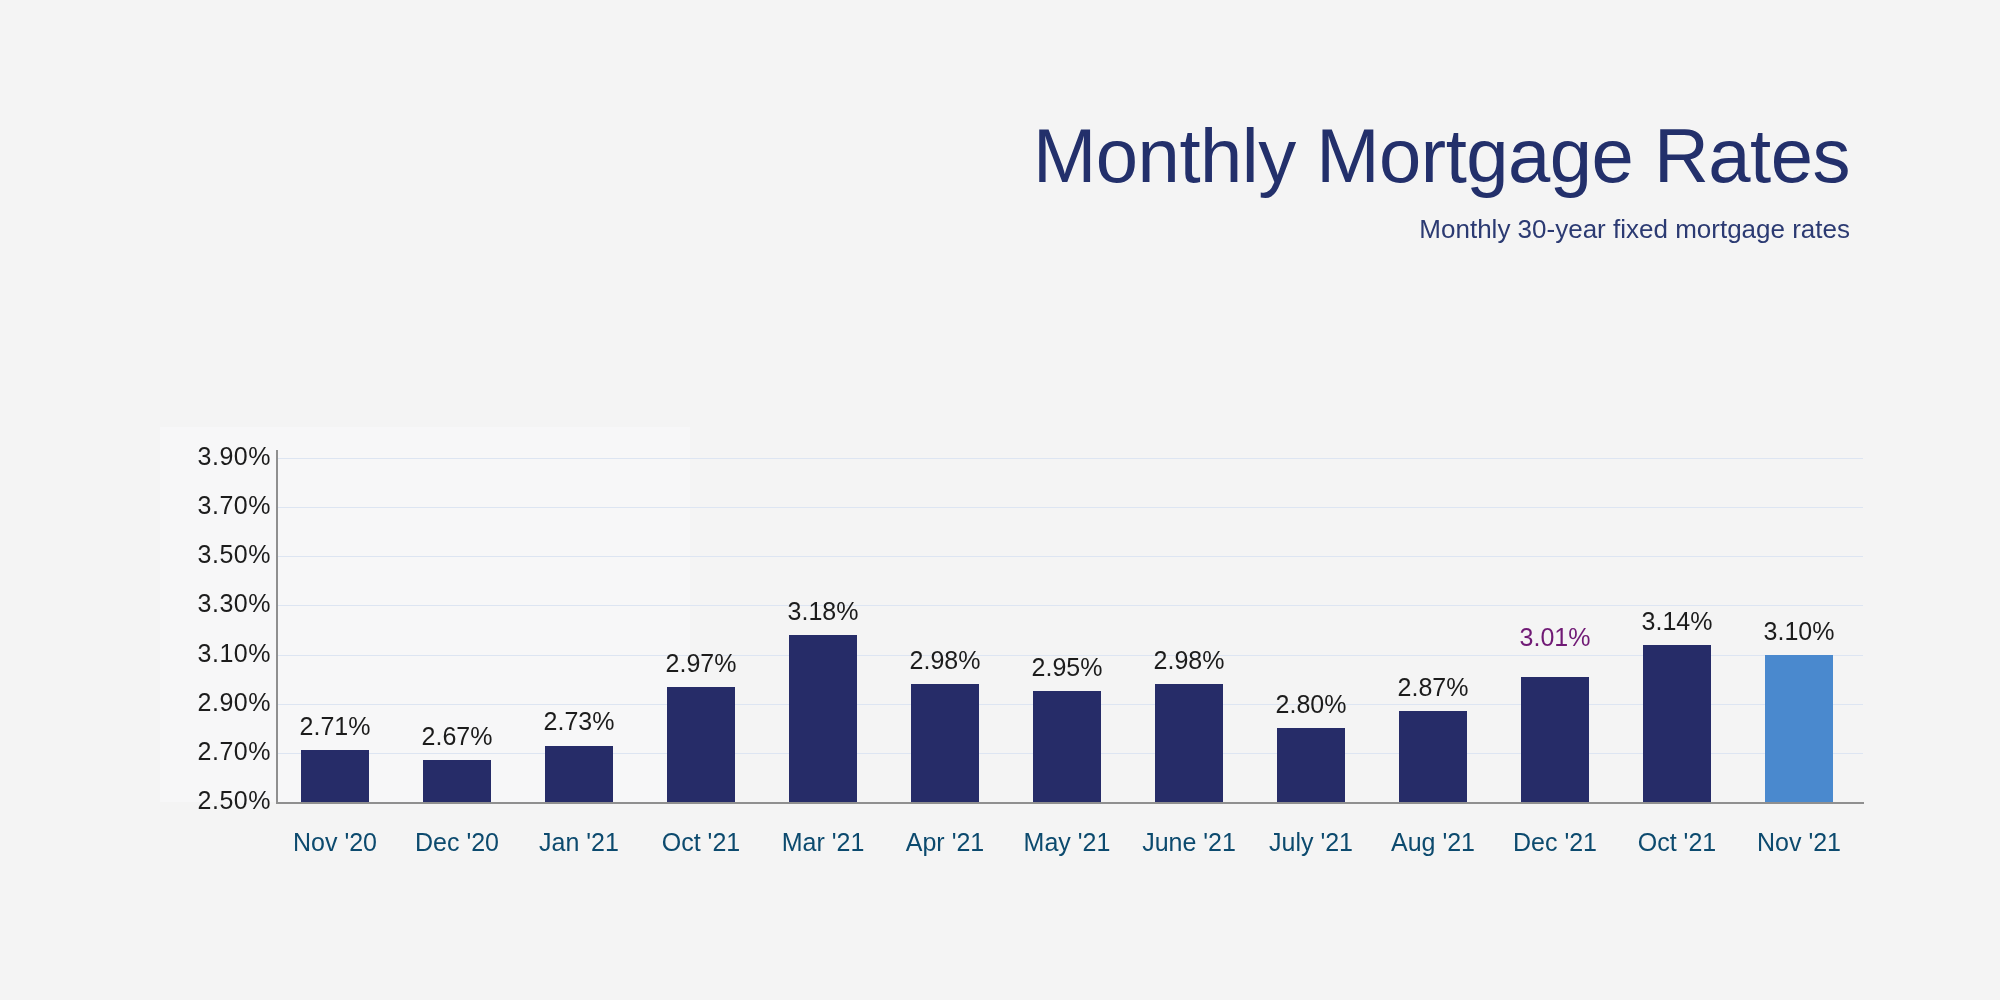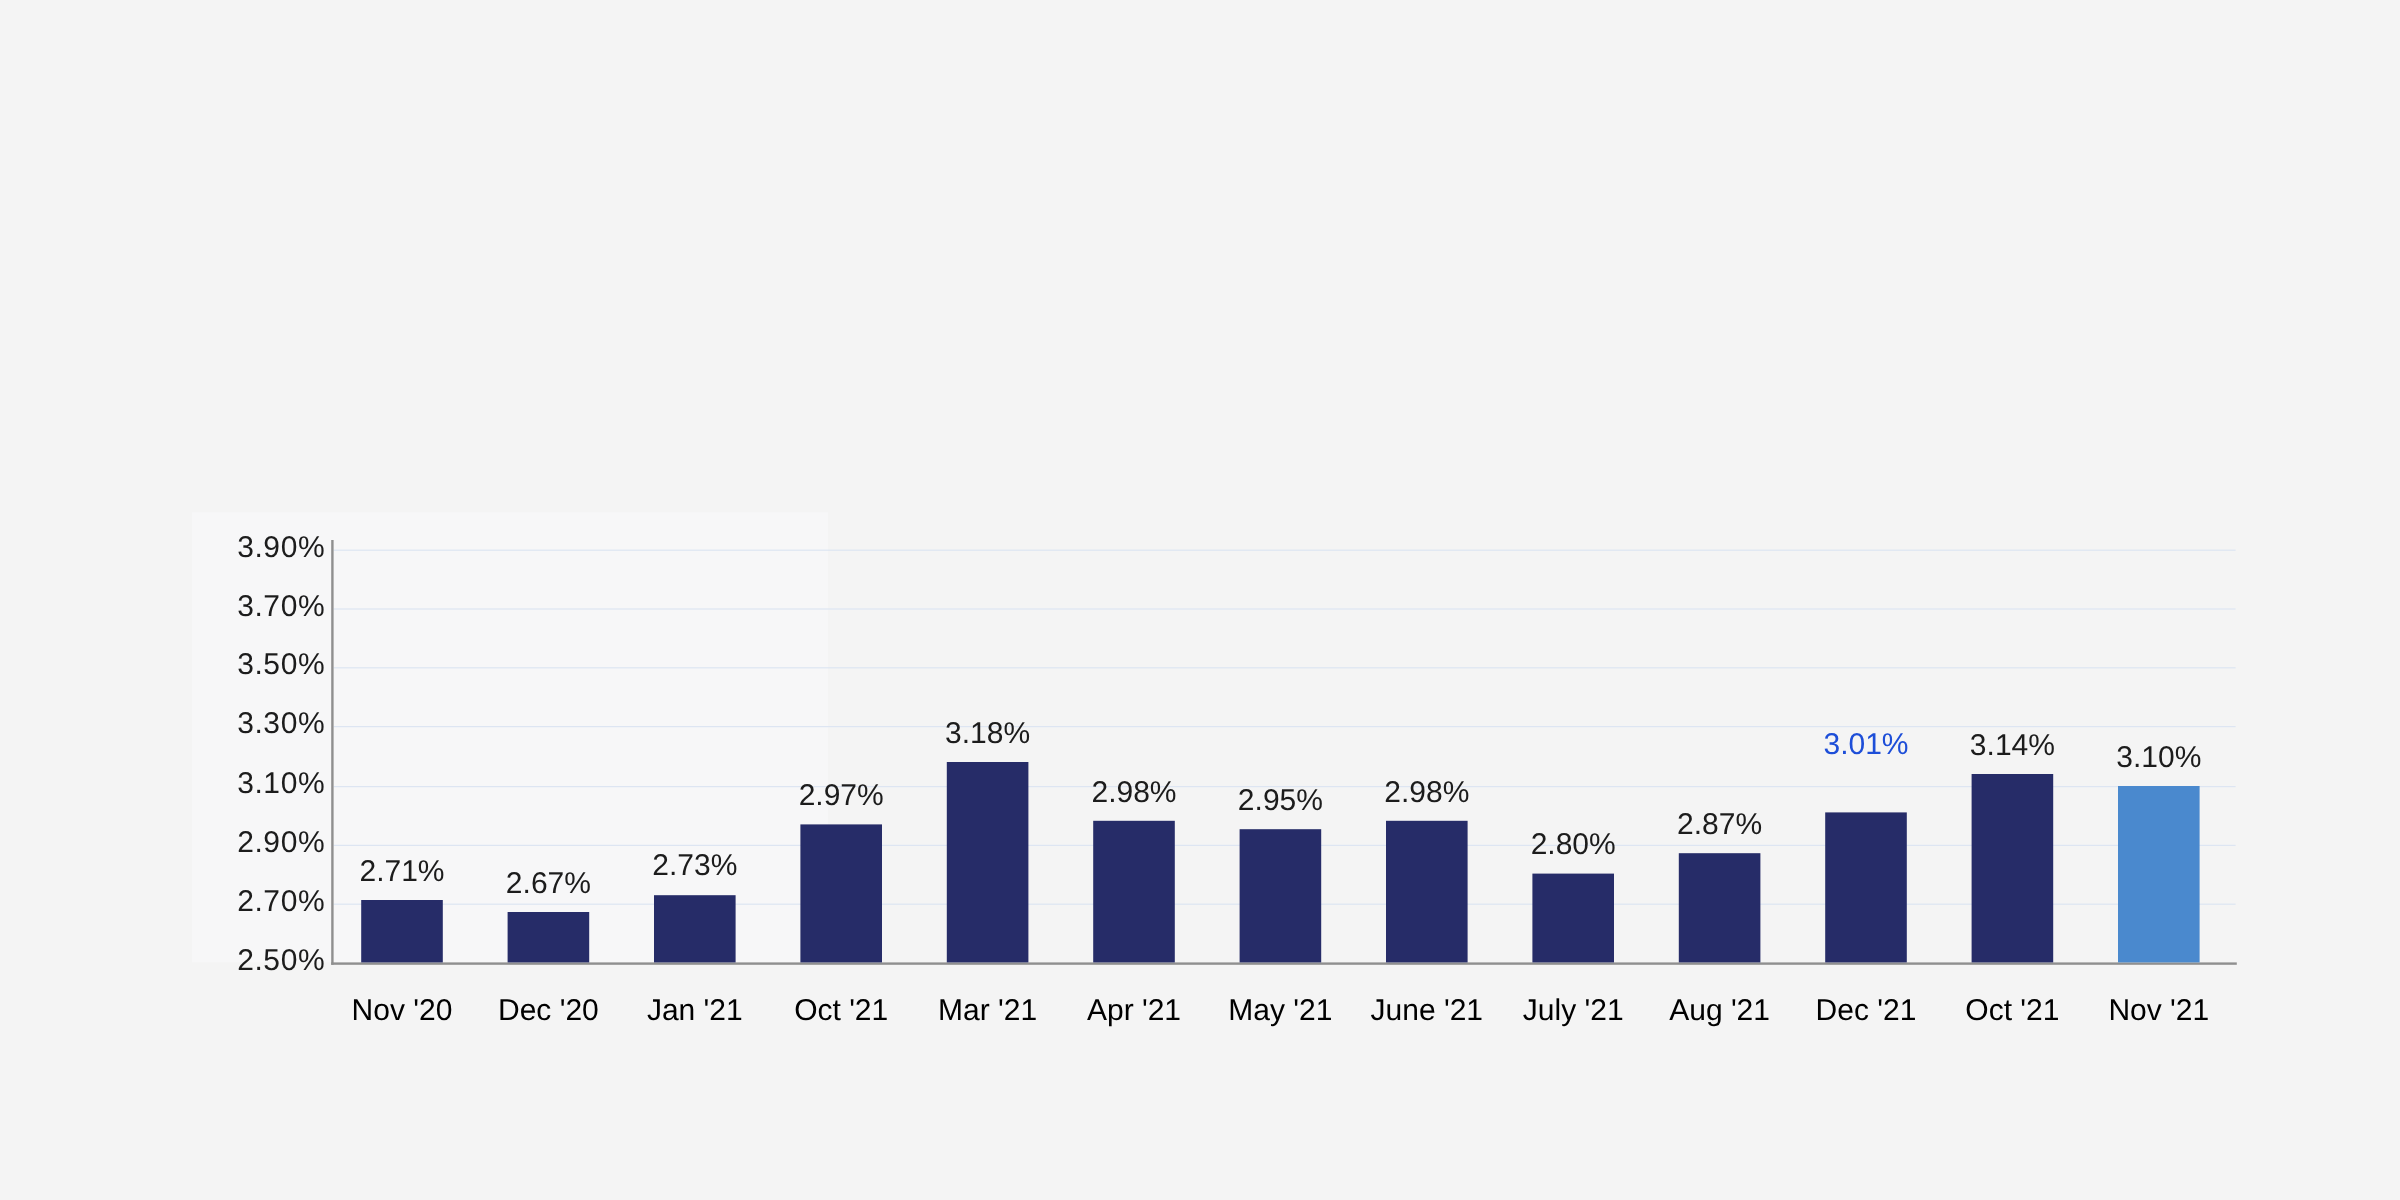--- a/index.html
+++ b/index.html
@@ -135,30 +135,34 @@
     font-size: 25px;
     color: #1c1c1c;
     white-space: nowrap;
     text-align: center;
   }
   .xtick {
     position: absolute;
     top: 828px;
     font-family: "Liberation Sans", sans-serif;
     font-size: 25px;
-    color: #000000;
+    color: #0c4a6e;
     white-space: nowrap;
     text-align: center;
   }
 </style>
 </head>
 <body>
 
 <div id="root">
 
+  <div class="header">
+    <div class="chart-title">Monthly Mortgage Rates</div>
+    <div class="chart-subtitle">Monthly 30-year fixed mortgage rates</div>
+  </div>
 
   <div class="panel-wash"></div>
 
   <div class="plot-wrap">
     <div class="yticks" id="yticks">
         <div class="ytick" style="top: 442px;">3.90%</div>
         <div class="ytick" style="top: 491.143px;">3.70%</div>
         <div class="ytick" style="top: 540.286px;">3.50%</div>
         <div class="ytick" style="top: 589.429px;">3.30%</div>
         <div class="ytick" style="top: 638.571px;">3.10%</div>
@@ -192,21 +196,21 @@
         <div class="bar-label" style="left: 870px; width: 128px; top: 646.057px; color: rgb(28, 28, 28);">2.98%</div>
         <div class="bar" title="May '21 2.95%" style="left: 1022px; width: 68px; height: 110.571px; background: rgb(38, 44, 104);"></div>
         <div class="bar-label" style="left: 992px; width: 128px; top: 653.429px; color: rgb(28, 28, 28);">2.95%</div>
         <div class="bar" title="June '21 2.98%" style="left: 1144px; width: 68px; height: 117.943px; background: rgb(38, 44, 104);"></div>
         <div class="bar-label" style="left: 1114px; width: 128px; top: 646.057px; color: rgb(28, 28, 28);">2.98%</div>
         <div class="bar" title="July '21 2.80%" style="left: 1266px; width: 68px; height: 73.7143px; background: rgb(38, 44, 104);"></div>
         <div class="bar-label" style="left: 1236px; width: 128px; top: 690.286px; color: rgb(28, 28, 28);">2.80%</div>
         <div class="bar" title="Aug '21 2.87%" style="left: 1388px; width: 68px; height: 90.9143px; background: rgb(38, 44, 104);"></div>
         <div class="bar-label" style="left: 1358px; width: 128px; top: 673.086px; color: rgb(28, 28, 28);">2.87%</div>
         <div class="bar" title="Sep '21 3.01%" style="left: 1510px; width: 68px; height: 125.314px; background: rgb(38, 44, 104);"></div>
-        <div class="bar-label" style="left: 1480px; width: 128px; top: 606px; color: #1d4ed8;">3.01%</div>
+        <div class="bar-label" style="left: 1480px; width: 128px; top: 623px; color: #701a75;">3.01%</div>
         <div class="bar" title="Oct '21 3.14%" style="left: 1632px; width: 68px; height: 157.257px; background: rgb(38, 44, 104);"></div>
         <div class="bar-label" style="left: 1602px; width: 128px; top: 606.743px; color: rgb(28, 28, 28);">3.14%</div>
         <div class="bar highlight" title="Nov '21 3.10%" style="left: 1754px; width: 68px; height: 147.429px; background: rgb(74, 137, 206);"></div>
         <div class="bar-label" style="left: 1724px; width: 128px; top: 616.571px; color: rgb(28, 28, 28);">3.10%</div>
       </div>
     <div id="xticks">
         <div class="xtick" style="left: 254px; width: 140px;">Nov '20</div>
         <div class="xtick" style="left: 376px; width: 140px;">Dec '20</div>
         <div class="xtick" style="left: 498px; width: 140px;">Jan '21</div>
         <div class="xtick" style="left: 620px; width: 140px;">Oct '21</div>

